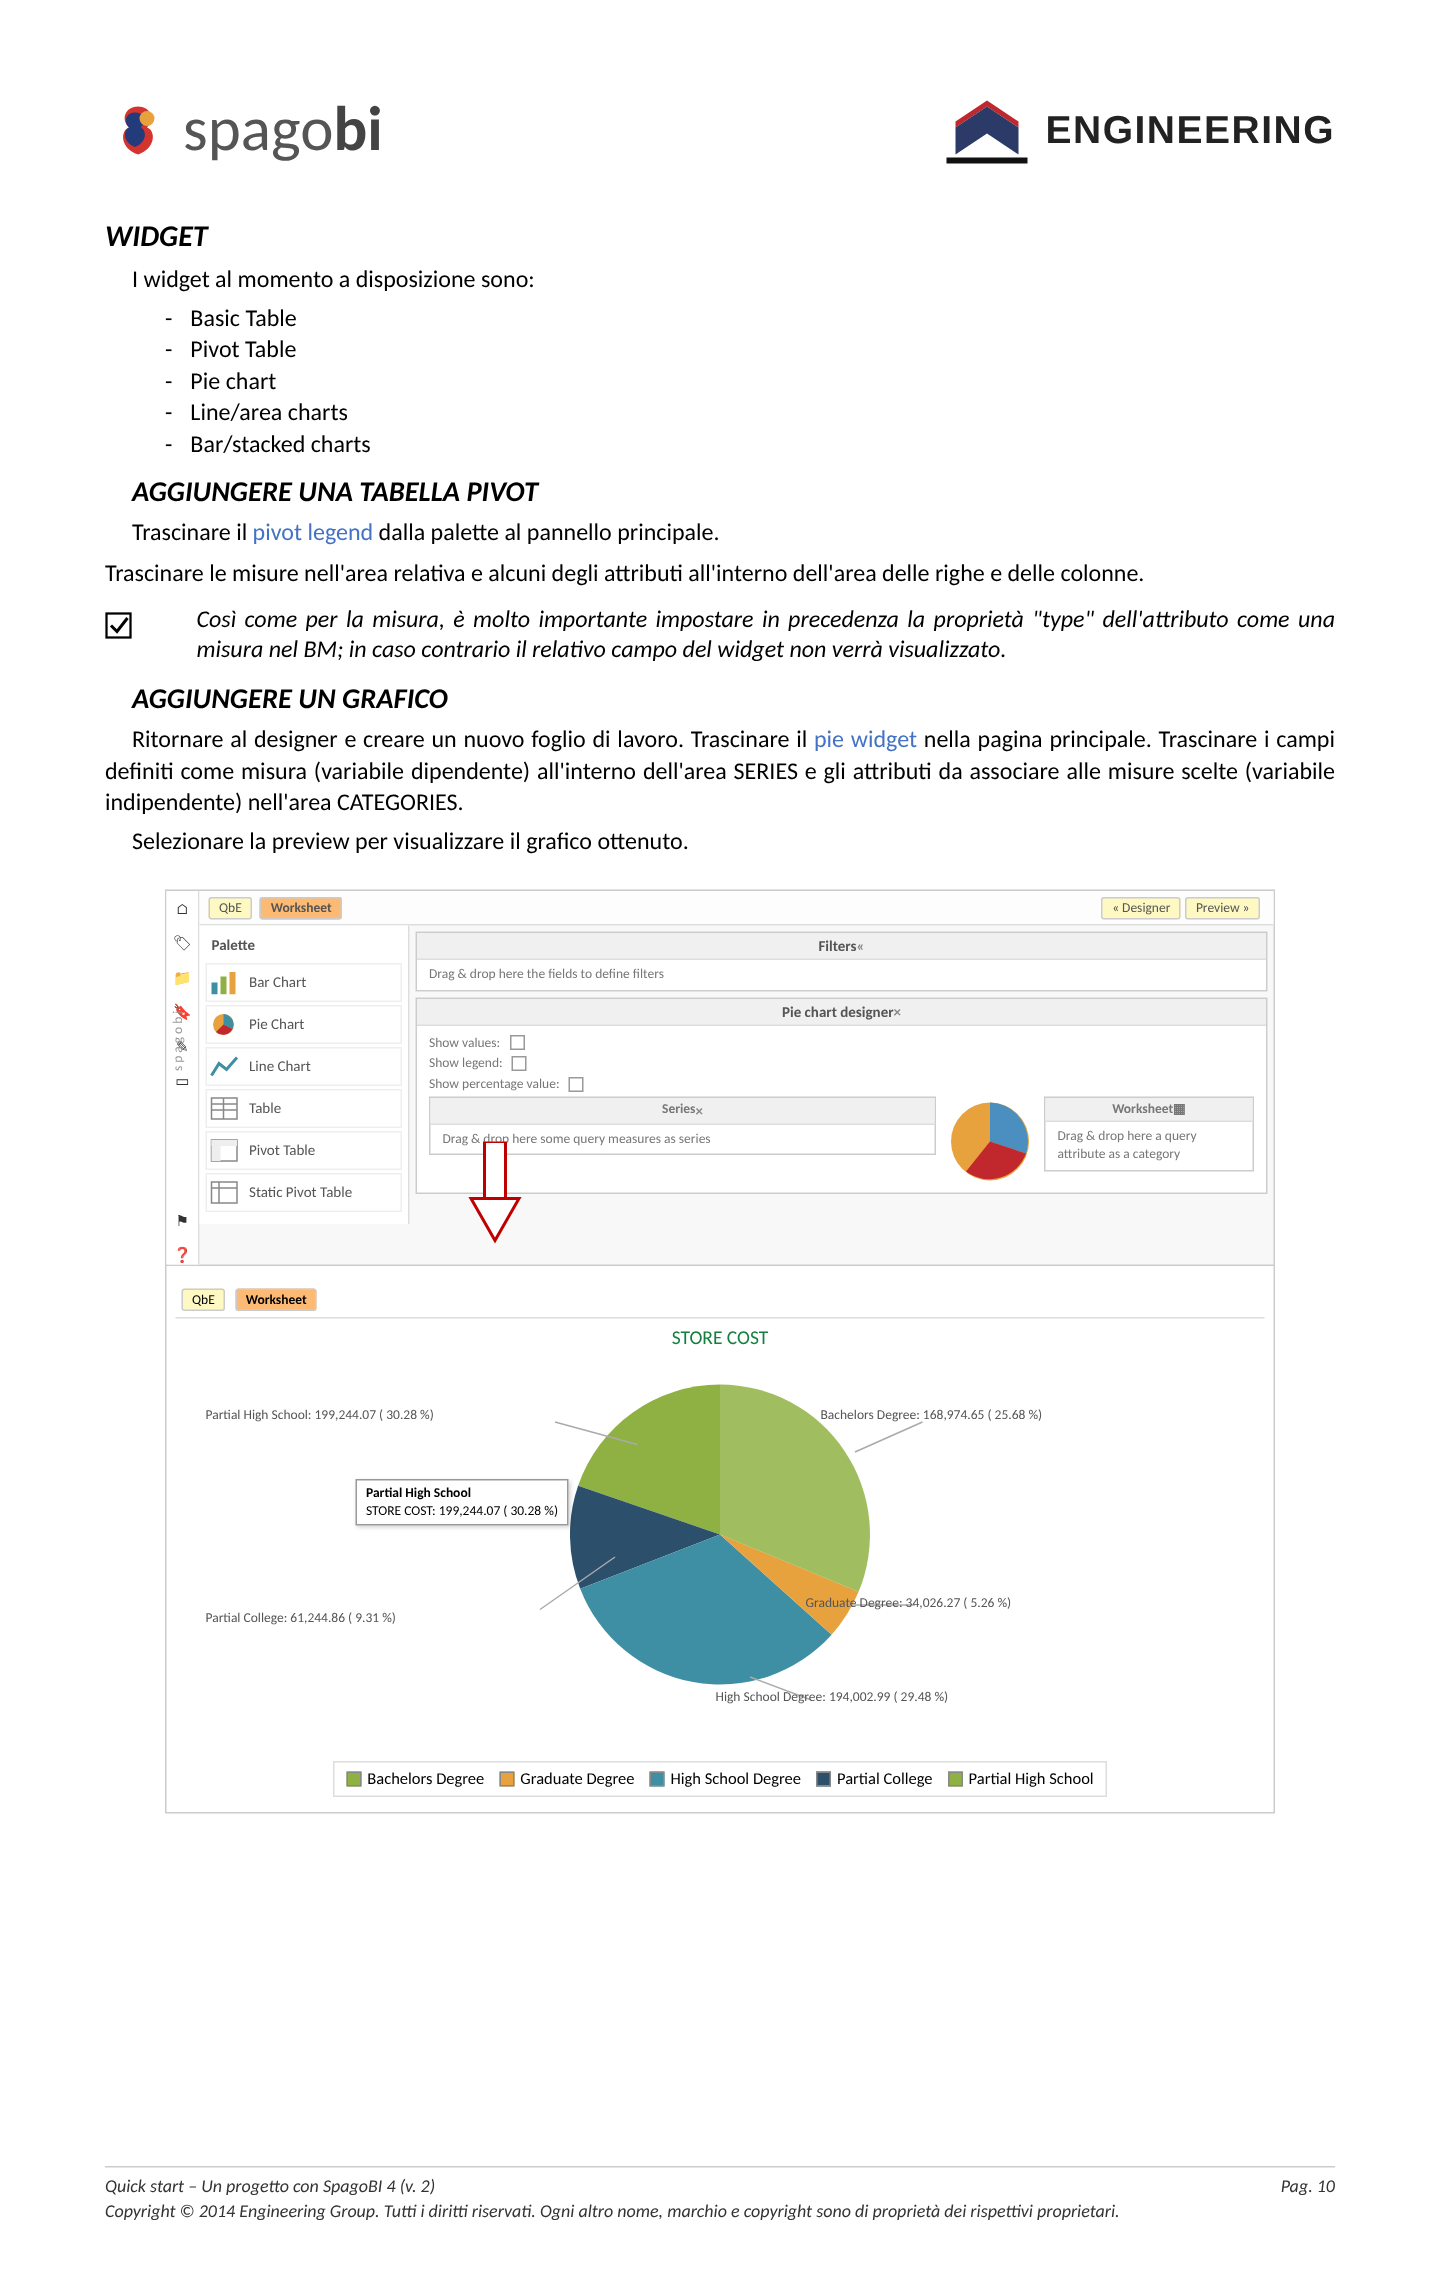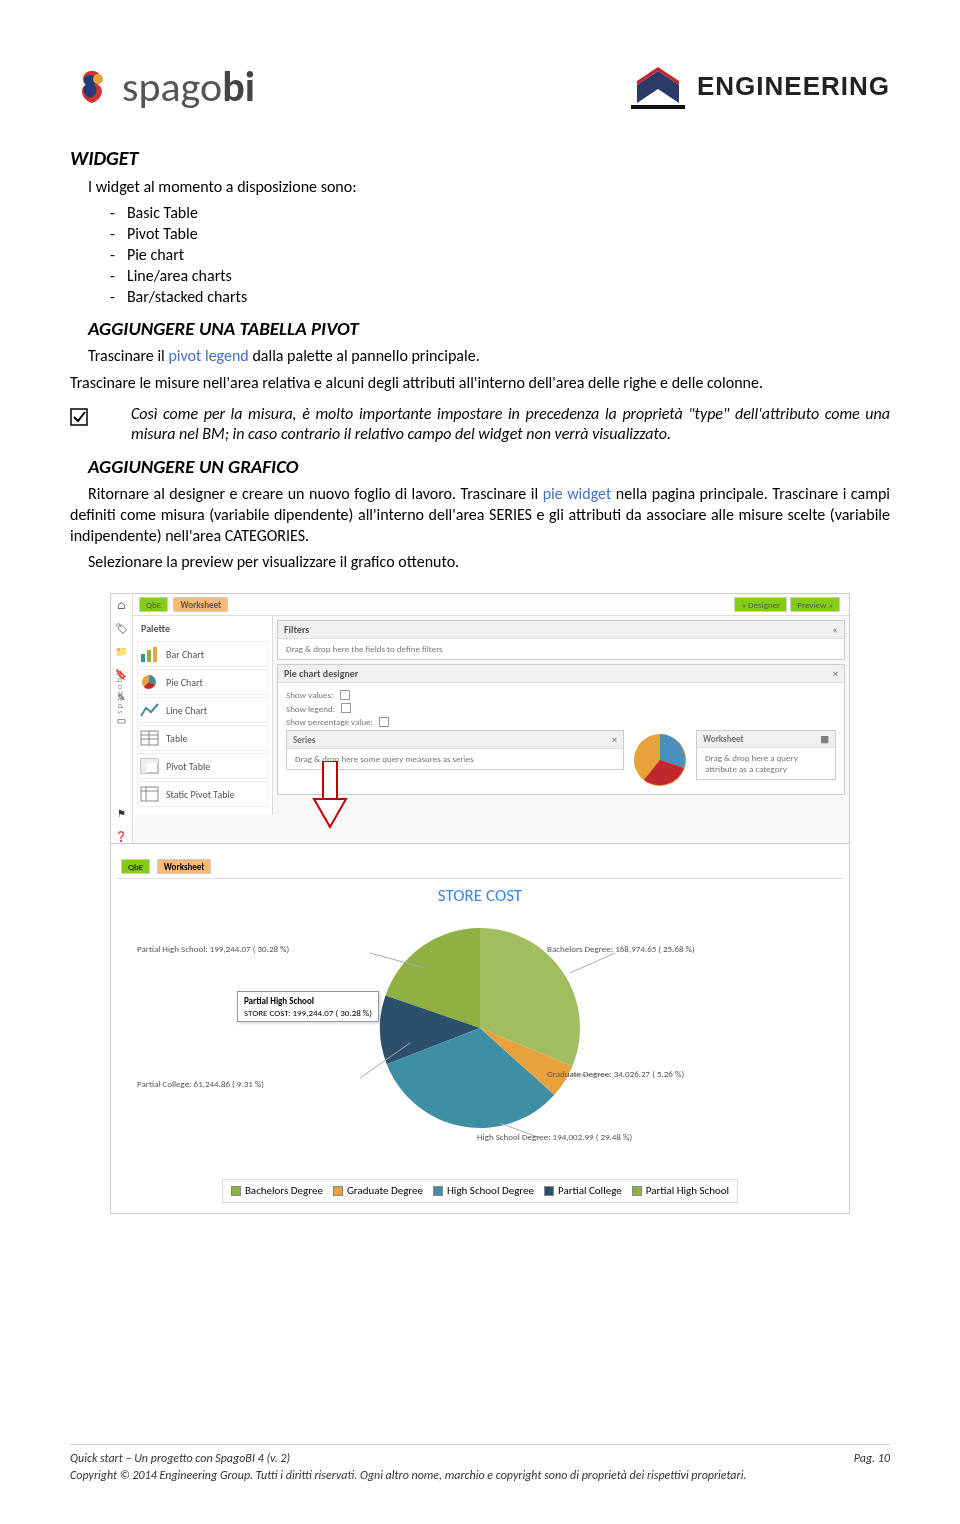--- a/index.html
+++ b/index.html
@@ -28,41 +28,41 @@
   .blue { color: #4472C4; }
   .note { display: flex; align-items: flex-start; font-style: italic; margin: 10px 0; gap: 35px; }
   .note svg { flex-shrink: 0; margin-right: 8px; margin-top: 4px; }
   .screenshot-area { margin: 20px 40px 0 40px; position: relative; }
   .designer-panel { border: 1px solid #ccc; background: #f8f8f8; font-size: 10px; color: #555; position: relative; }
   .dp-top { display: flex; align-items: stretch; }
   .dp-sidebar { width: 22px; background: #fff; border-right: 1px solid #ddd; display: flex; flex-direction: column; align-items: center; padding-top: 4px; gap: 9px; }
   .icn { width: 14px; height: 14px; display: flex; align-items: center; justify-content: center; color: #333; }
   .dp-main { flex: 1; }
   .dp-tabs { padding: 4px 6px; border-bottom: 1px solid #ddd; display: flex; justify-content: space-between; align-items: center; background: #fdfdfd; }
-  .tab-btn { border: 1px solid #ccc; padding: 1px 6px; margin-right: 3px; border-radius: 2px; background: #84cc16; font-size: 9px; }
+  .tab-btn { border: 1px solid #ccc; padding: 1px 6px; margin-right: 3px; border-radius: 2px; background: #fef9c3; font-size: 9px; }
   .tab-btn.active { background: #fdba74; font-weight: bold; }
   .dp-body { display: flex; }
   .palette { width: 140px; border-right: 1px solid #ddd; background: #fff; padding: 6px 4px; }
   .palette-header { font-weight: bold; margin-bottom: 6px; padding-left: 4px; }
   .pal-item { display: flex; align-items: center; padding: 4px 2px; border: 1px solid #eee; margin-bottom: 2px; background: #fff; }
   .pal-item svg { margin-right: 6px; }
   .design-area { flex: 1; padding: 4px; }
   .section-box { border: 1px solid #ccc; background: #fff; margin-bottom: 4px; }
-  .section-title { background: #f0f0f0; padding: 2px 6px; font-weight: bold; border-bottom: 1px solid #ddd; display: flex; justify-content: space-between; align-items: center; }
+  .section-title { background: #f0f0f0; padding: 2px 6px; font-weight: bold; border-bottom: 1px solid #ddd; display: flex; justify-content: center; align-items: center; }
   .section-body { padding: 4px 8px; font-size: 9px; color: #777; }
   .opt-row { display: flex; align-items: center; margin: 2px 0; gap: 6px; }
   .checkbox { width: 10px; height: 10px; border: 1px solid #999; background: #fff; }
   .series-cat { display: flex; gap: 6px; align-items: flex-start; }
   .series-box { flex: 1; }
   .pie-sample { width: 60px; height: 60px; }
   .cat-box { width: 140px; }
   .red-arrow { position: absolute; left: 200px; top: 168px; z-index: 10; }
   .chart-panel { border: 1px solid #ccc; background: #fff; margin-top: -2px; padding: 10px 6px; }
   .chart-tabs { padding: 2px 4px; border-bottom: 1px solid #ddd; margin-bottom: 6px; }
-  .chart-title { text-align: center; color: #3b82f6; font-size: 17px; font-weight: 500; margin-bottom: 6px; }
+  .chart-title { text-align: center; color: #15803d; font-size: 13px; font-weight: 500; margin-bottom: 6px; }
   .pie-wrap { position: relative; width: 100%; height: 260px; }
   .pie-svg { display: block; margin: 0 auto; }
   .callout { position: absolute; font-size: 9px; color: #555; white-space: nowrap; }
   .tooltip-box { position: absolute; left: 120px; top: 78px; border: 1px solid #999; background: #fff; padding: 3px 6px; font-size: 9px; box-shadow: 1px 1px 3px rgba(0,0,0,0.2); }
   .legend { display: flex; justify-content: center; gap: 10px; border: 1px solid #ddd; padding: 4px 8px; margin: 6px auto 0; font-size: 11px; width: fit-content; }
   .legend-item { display: flex; align-items: center; gap: 4px; }
   .sw { width: 10px; height: 10px; border: 1px solid #888; }
   .footer { position: absolute; bottom: 40px; left: 70px; right: 70px; font-size: 12px; font-style: italic; color: #333; border-top: 1px solid #ccc; padding-top: 6px; }
   .footer-top { display: flex; justify-content: space-between; margin-bottom: 2px; }
   .vertical-label { position: absolute; left: 2px; top: 120px; font-size: 9px; transform: rotate(-90deg); transform-origin: left top; color: #999; letter-spacing: 2px;}
@@ -286,21 +286,21 @@
           <line x1="235" y1="162" x2="280" y2="162" stroke="#aaa"></line>
           <line x1="240" y1="60" x2="285" y2="40" stroke="#aaa"></line>
         </svg>
         <div class="callout" style="left:20px; top:30px;">Partial High School: 199,244.07 ( 30.28 %)</div>
         <div class="tooltip-box">
           <div style="font-weight:bold;">Partial High School</div>
           <div>STORE COST: 199,244.07 ( 30.28 %)</div>
         </div>
         <div class="callout" style="left:20px; top:165px;">Partial College: 61,244.86 ( 9.31 %)</div>
         <div class="callout" style="left:360px; top:218px;">High School Degree: 194,002.99 ( 29.48 %)</div>
-        <div class="callout" style="left:430px; top:155px;">Graduate Degree: 34,026.27 ( 5.26 %)</div>
+        <div class="callout" style="left:420px; top:155px;">Graduate Degree: 34,026.27 ( 5.26 %)</div>
         <div class="callout" style="left:430px; top:30px;">Bachelors Degree: 168,974.65 ( 25.68 %)</div>
       </div>
       <div class="legend">
         <div class="legend-item">
             <span class="sw" style="background:#8FB143;"></span>
             <span>Bachelors Degree</span>
           </div>
         <div class="legend-item">
             <span class="sw" style="background:#E8A23D;"></span>
             <span>Graduate Degree</span>

